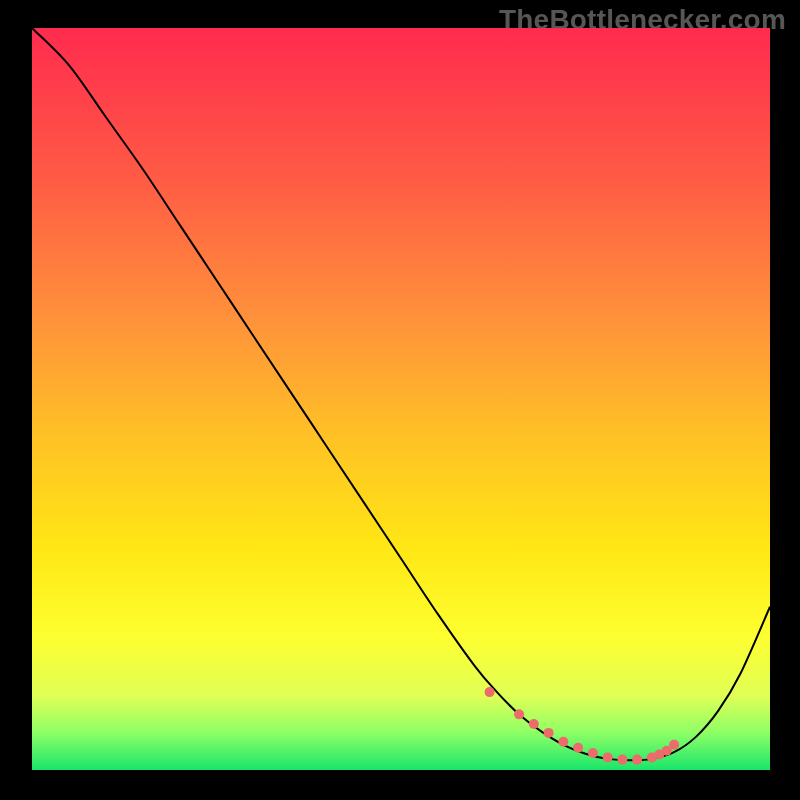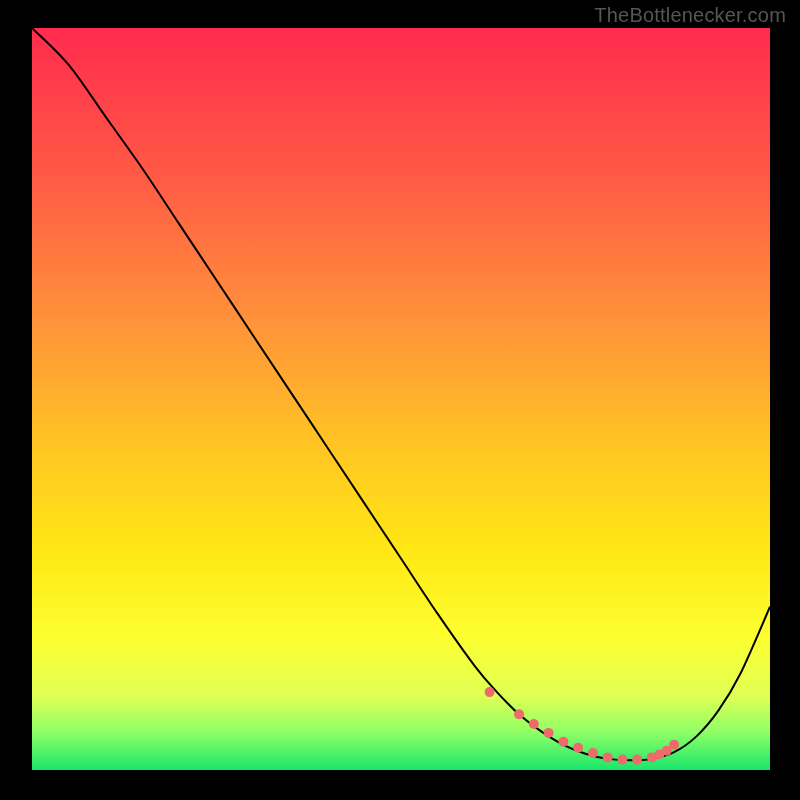--- a/index.html
+++ b/index.html
@@ -14,22 +14,22 @@
     position: relative;
     width: 800px;
     height: 800px;
     background: #000;
   }
   .attribution {
     position: absolute;
     top: 4px;
     right: 14px;
     font-family: Arial, Helvetica, sans-serif;
-    font-size: 20px;
-    font-weight: normal;
+    font-size: 28px;
+    font-weight: bold;
     color: #565656;
     letter-spacing: 0.2px;
   }
   svg.plot {
     position: absolute;
     left: 0;
     top: 0;
   }
 </style>
 </head>

